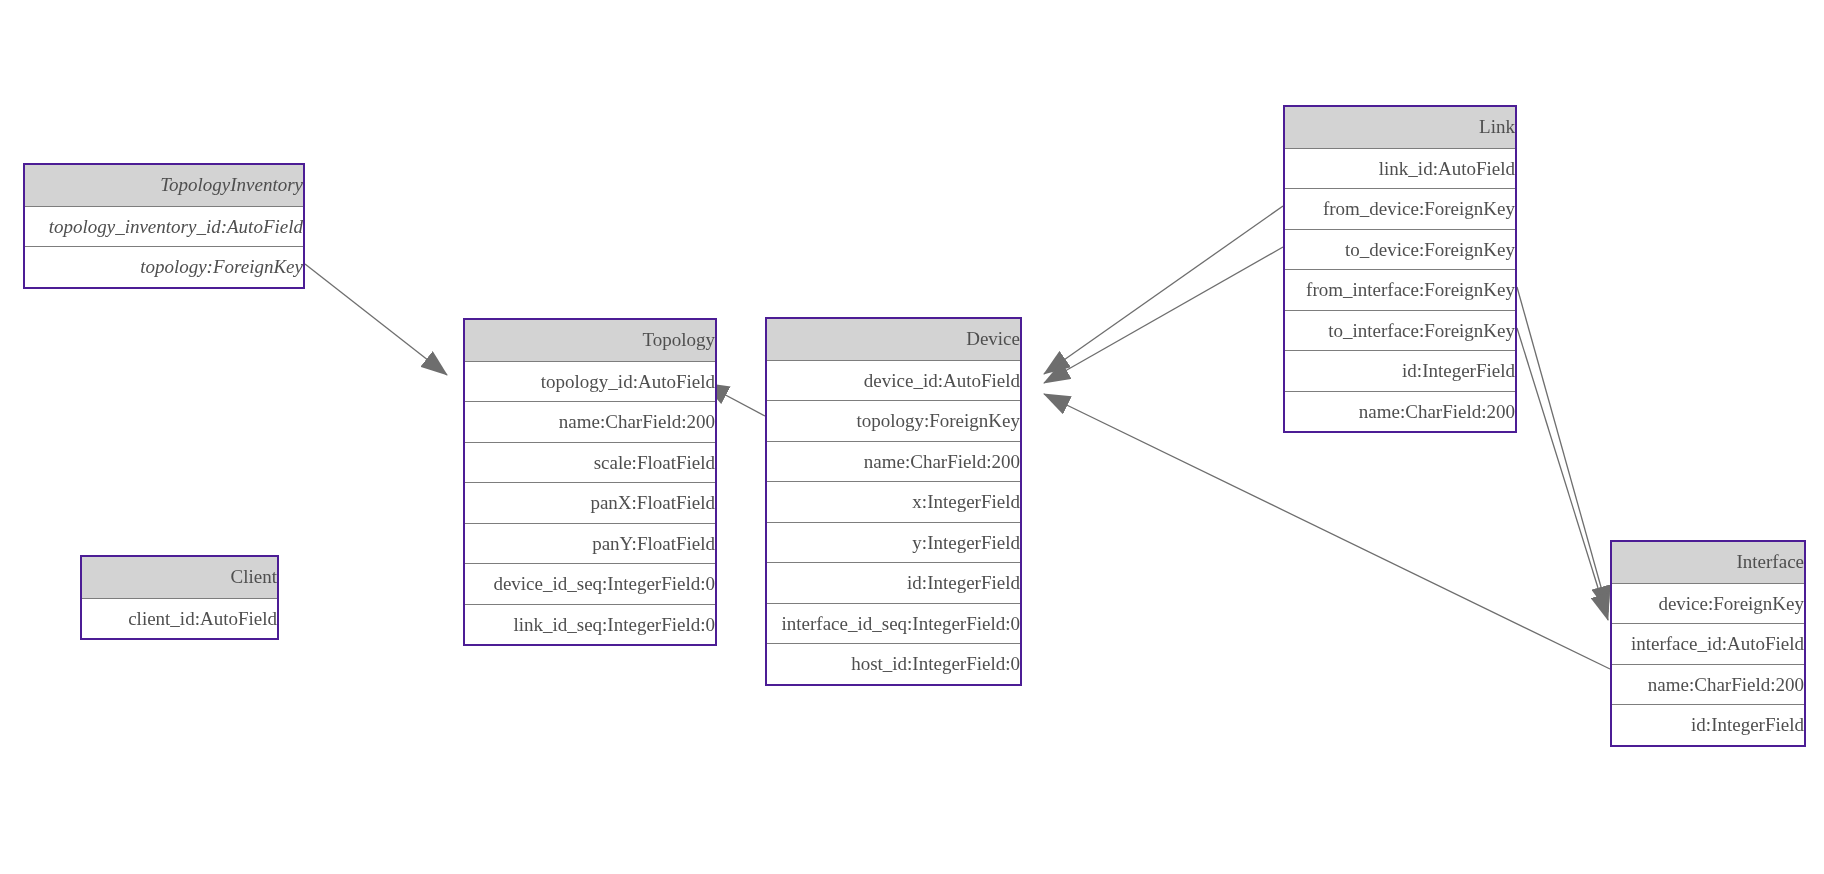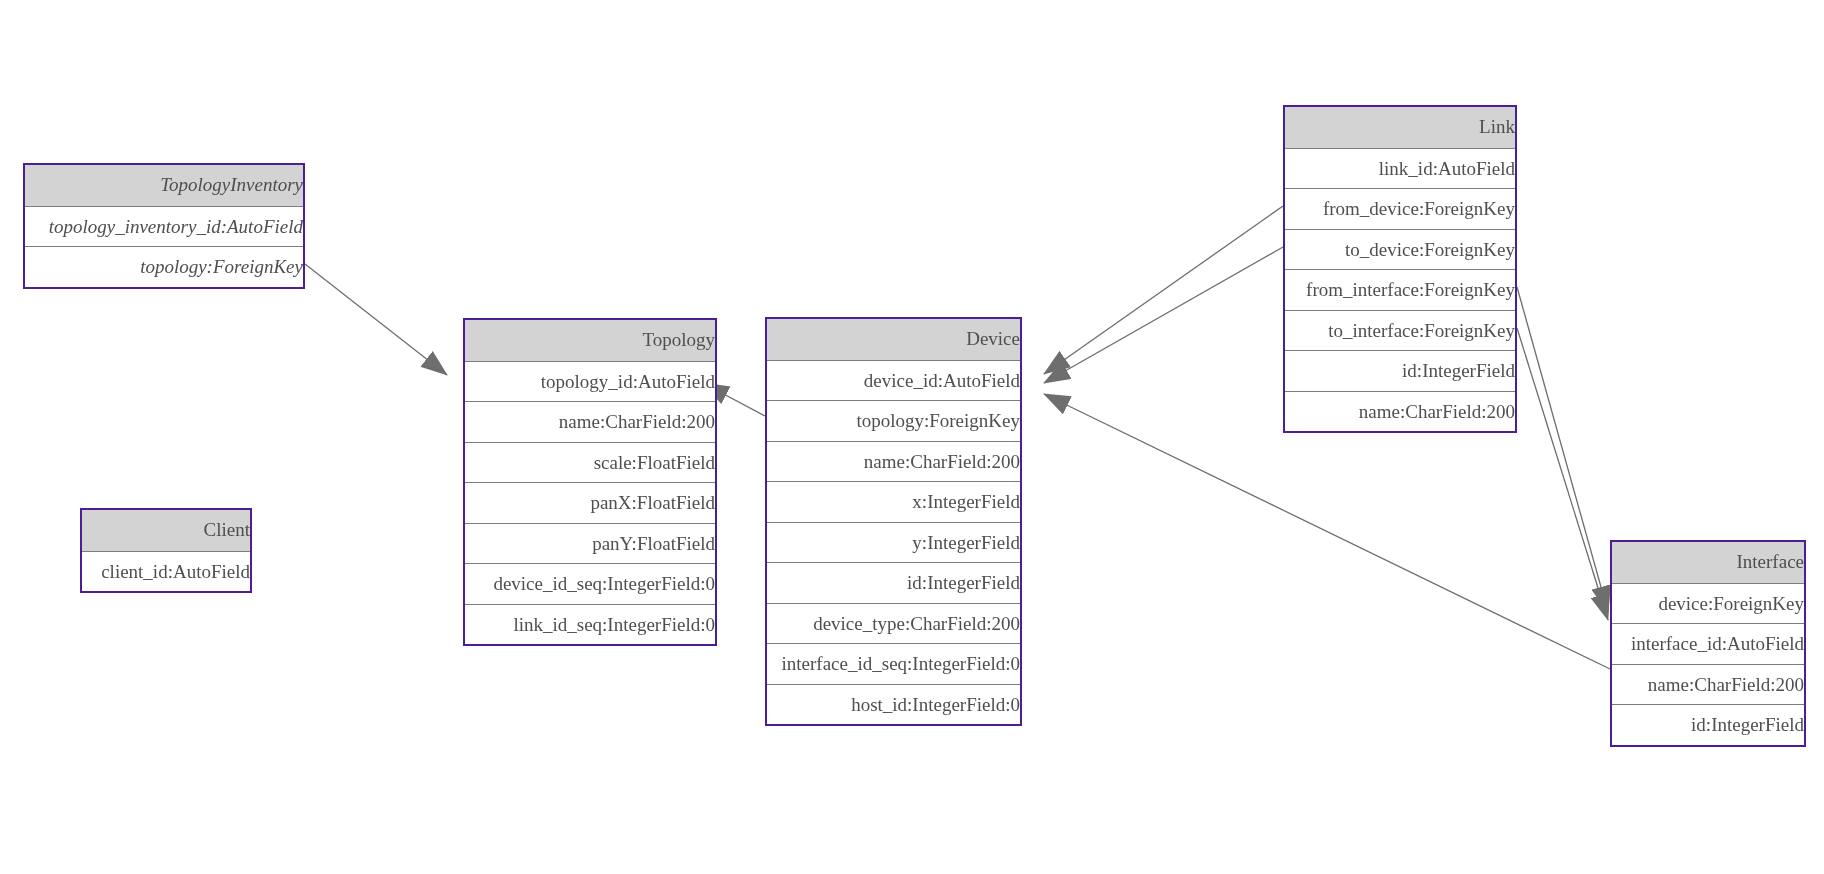--- a/index.html
+++ b/index.html
@@ -79,33 +79,32 @@
     <div class="entity" style="left: 447px; top: 318px; width: 254px; margin-left: 16px;">
       <div class="entity-header">Topology</div>
       <div class="entity-row">topology_id:AutoField</div>
       <div class="entity-row">name:CharField:200</div>
       <div class="entity-row">scale:FloatField</div>
       <div class="entity-row">panX:FloatField</div>
       <div class="entity-row">panY:FloatField</div>
       <div class="entity-row">device_id_seq:IntegerField:0</div>
       <div class="entity-row">link_id_seq:IntegerField:0</div>
     </div>
-    <div class="entity" style="left: 80px; top: 508px; width: 172px;">
+    <div class="entity" style="left: 80px; top: 555px; width: 199px;">
       <div class="entity-header">Client</div>
       <div class="entity-row">client_id:AutoField</div>
     </div>
     <div class="entity" style="left: 765px; top: 317px; width: 257px;">
       <div class="entity-header">Device</div>
       <div class="entity-row">device_id:AutoField</div>
       <div class="entity-row">topology:ForeignKey</div>
       <div class="entity-row">name:CharField:200</div>
       <div class="entity-row">x:IntegerField</div>
       <div class="entity-row">y:IntegerField</div>
       <div class="entity-row">id:IntegerField</div>
-      <div class="entity-row">device_type:CharField:200</div>
       <div class="entity-row">interface_id_seq:IntegerField:0</div>
       <div class="entity-row">host_id:IntegerField:0</div>
     </div>
     <div class="entity" style="left: 1283px; top: 105px; width: 234px;">
       <div class="entity-header">Link</div>
       <div class="entity-row">link_id:AutoField</div>
       <div class="entity-row">from_device:ForeignKey</div>
       <div class="entity-row">to_device:ForeignKey</div>
       <div class="entity-row">from_interface:ForeignKey</div>
       <div class="entity-row">to_interface:ForeignKey</div>

